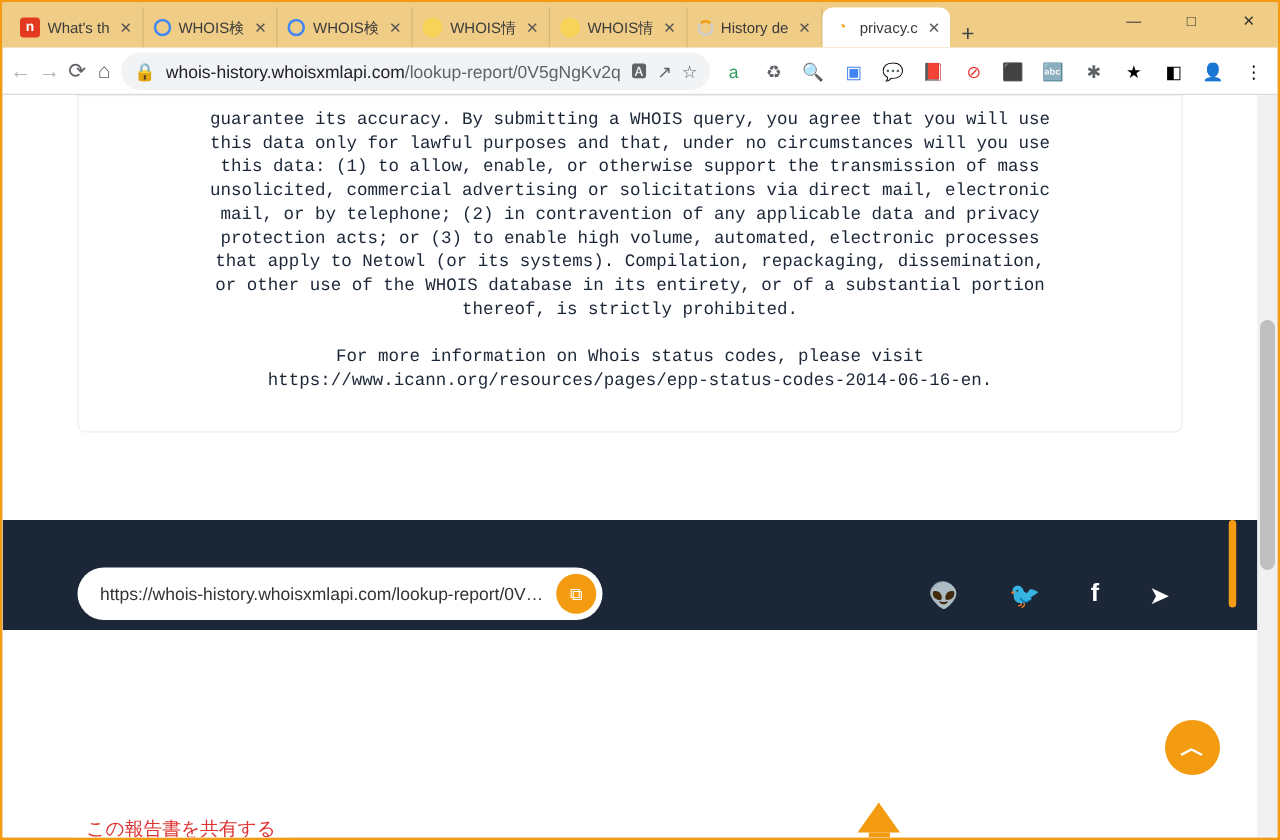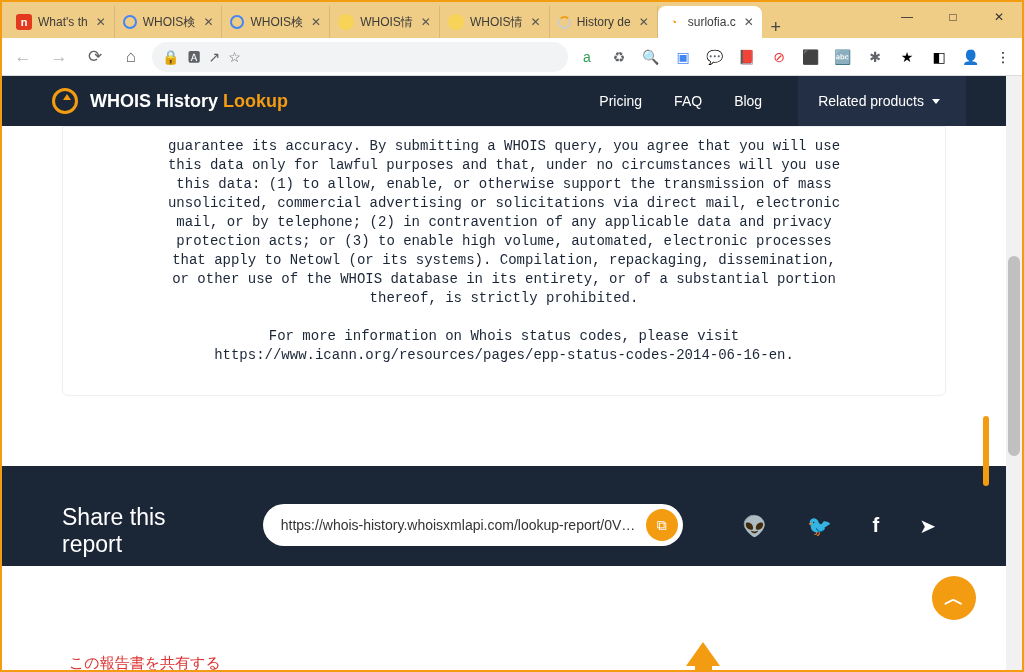--- a/index.html
+++ b/index.html
@@ -265,39 +265,42 @@
       <span class="tab-title">WHOIS情</span>
       <span class="close-x">✕</span>
     </div>
     <div class="tab">
       <span class="favicon fav-spinner"></span>
       <span class="tab-title">History de</span>
       <span class="close-x">✕</span>
     </div>
     <div class="tab active">
       <span class="favicon fav-orange">◔</span>
-      <span class="tab-title">surlofia.c</span>
+      <span class="tab-title">privacy.c</span>
       <span class="close-x">✕</span>
     </div>
     <div class="new-tab">+</div>
   </div>
   <div class="win-controls">
     <div class="win-btn">—</div>
     <div class="win-btn">□</div>
     <div class="win-btn">✕</div>
   </div>
 </div>
 
 <div class="urlbar-row">
   <div class="nav-btn dim">←</div>
   <div class="nav-btn dim">→</div>
   <div class="nav-btn">⟳</div>
   <div class="nav-btn">⌂</div>
   <div class="url-field">
     <span>🔒</span>
+    <span class="url-text">
+      <span class="host">whois-history.whoisxmlapi.com</span><span>/lookup-report/0V5gNgKv2q</span>
+    </span>
     <span>🅰</span>
     <span>↗</span>
     <span>☆</span>
   </div>
   <div class="ext-icons" id="exts">
       <span class="ext-ico" style="color: rgb(46, 158, 91);">a</span>
       <span class="ext-ico" style="color: rgb(95, 99, 104);">♻</span>
       <span class="ext-ico" style="color: rgb(66, 133, 244);">🔍</span>
       <span class="ext-ico" style="color: rgb(66, 133, 244);">▣</span>
       <span class="ext-ico" style="color: rgb(6, 199, 85);">💬</span>
@@ -309,55 +312,37 @@
       <span class="ext-ico" style="color: rgb(0, 0, 0);">★</span>
       <span class="ext-ico" style="color: rgb(0, 0, 0);">◧</span>
       <span class="ext-ico" style="color: rgb(119, 170, 170);">👤</span>
       <span class="ext-ico" style="color: rgb(0, 0, 0);">⋮</span>
     </div>
 </div>
 
 <div class="viewport">
   <div class="page">
 
-    <div class="site-header">
-      <div class="brand">
-        <div class="brand-logo"></div>
-        <div class="brand-text">
-          <span>WHOIS History </span><span class="accent">Lookup</span>
-        </div>
-      </div>
-      <div class="nav-right">
-        <div class="nav-link">Pricing</div>
-        <div class="nav-link">FAQ</div>
-        <div class="nav-link">Blog</div>
-        <div class="related">
-          <span>Related products</span>
-          <span class="chev-down"></span>
-        </div>
-      </div>
-    </div>
 
     <div class="report-card">
       <div class="whois-text">guarantee its accuracy. By submitting a WHOIS query, you agree that you will use
 this data only for lawful purposes and that, under no circumstances will you use
 this data: (1) to allow, enable, or otherwise support the transmission of mass
 unsolicited, commercial advertising or solicitations via direct mail, electronic
 mail, or by telephone; (2) in contravention of any applicable data and privacy
 protection acts; or (3) to enable high volume, automated, electronic processes
 that apply to Netowl (or its systems). Compilation, repackaging, dissemination,
 or other use of the WHOIS database in its entirety, or of a substantial portion
 thereof, is strictly prohibited.
 
 For more information on Whois status codes, please visit
 https://www.icann.org/resources/pages/epp-status-codes-2014-06-16-en.</div>
     </div>
 
     <div class="share-section">
-      <div class="share-title">Share this report</div>
       <div class="share-input-wrap">
         <div class="share-url">https://whois-history.whoisxmlapi.com/lookup-report/0V5gNg...</div>
         <div class="copy-btn">
           <span>⧉</span>
         </div>
       </div>
       <div class="social">
         <span>👽</span>
         <span>🐦</span>
         <span style="font-weight:bold">f</span>

